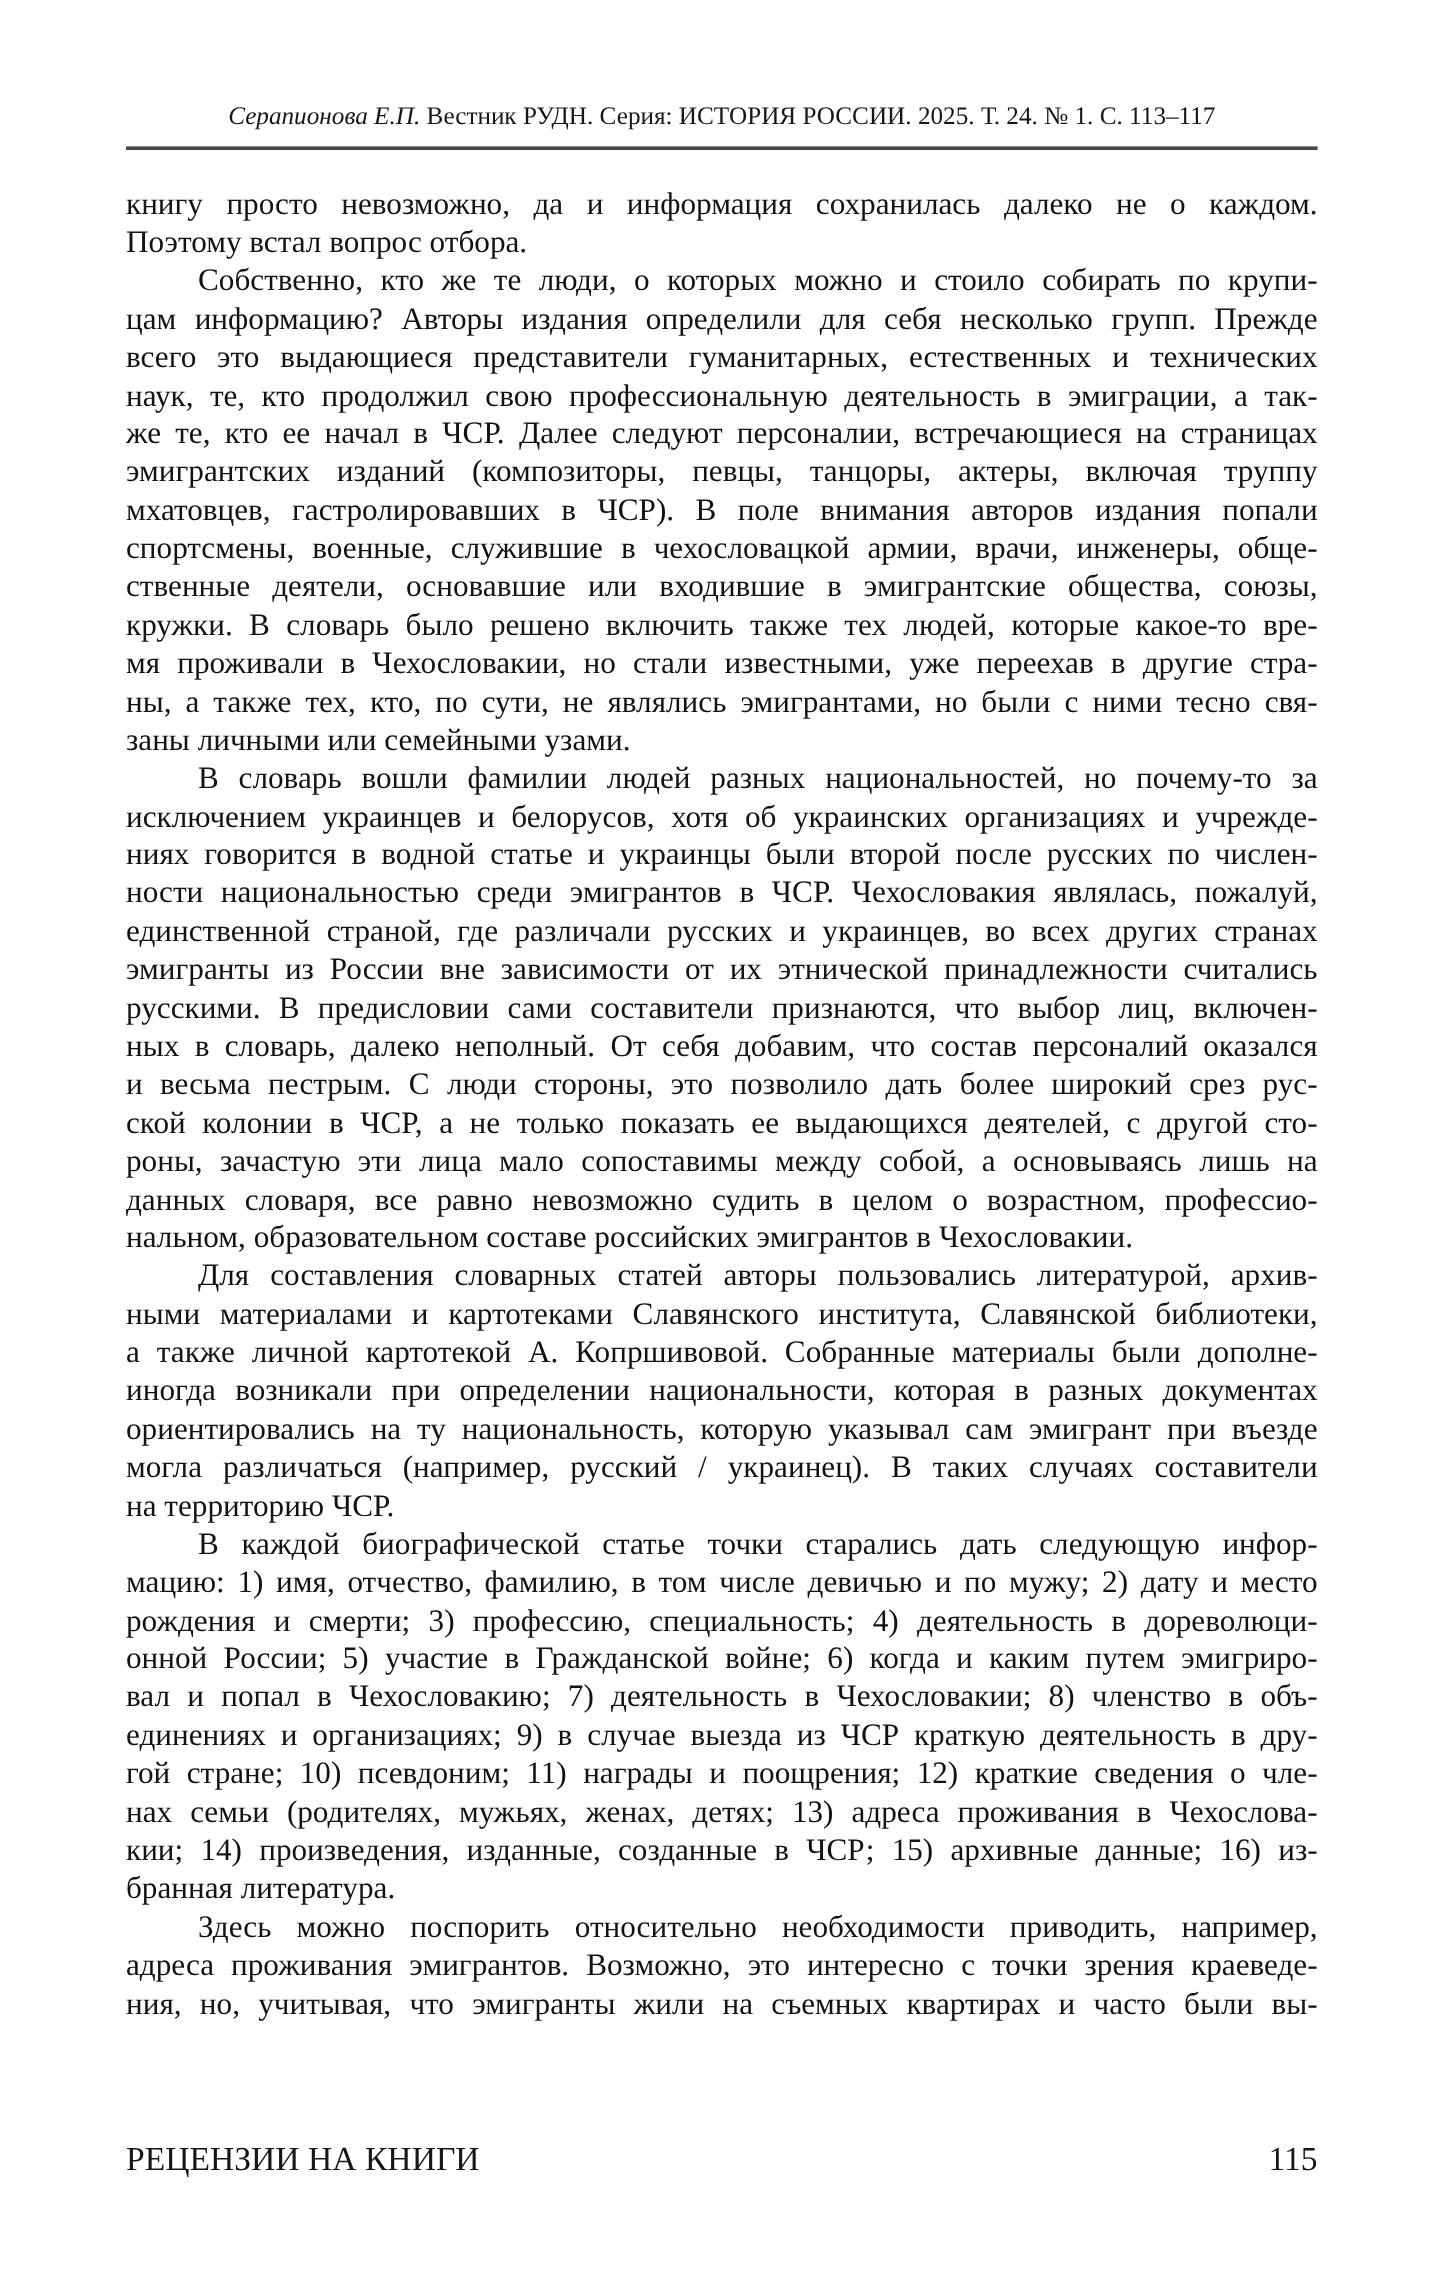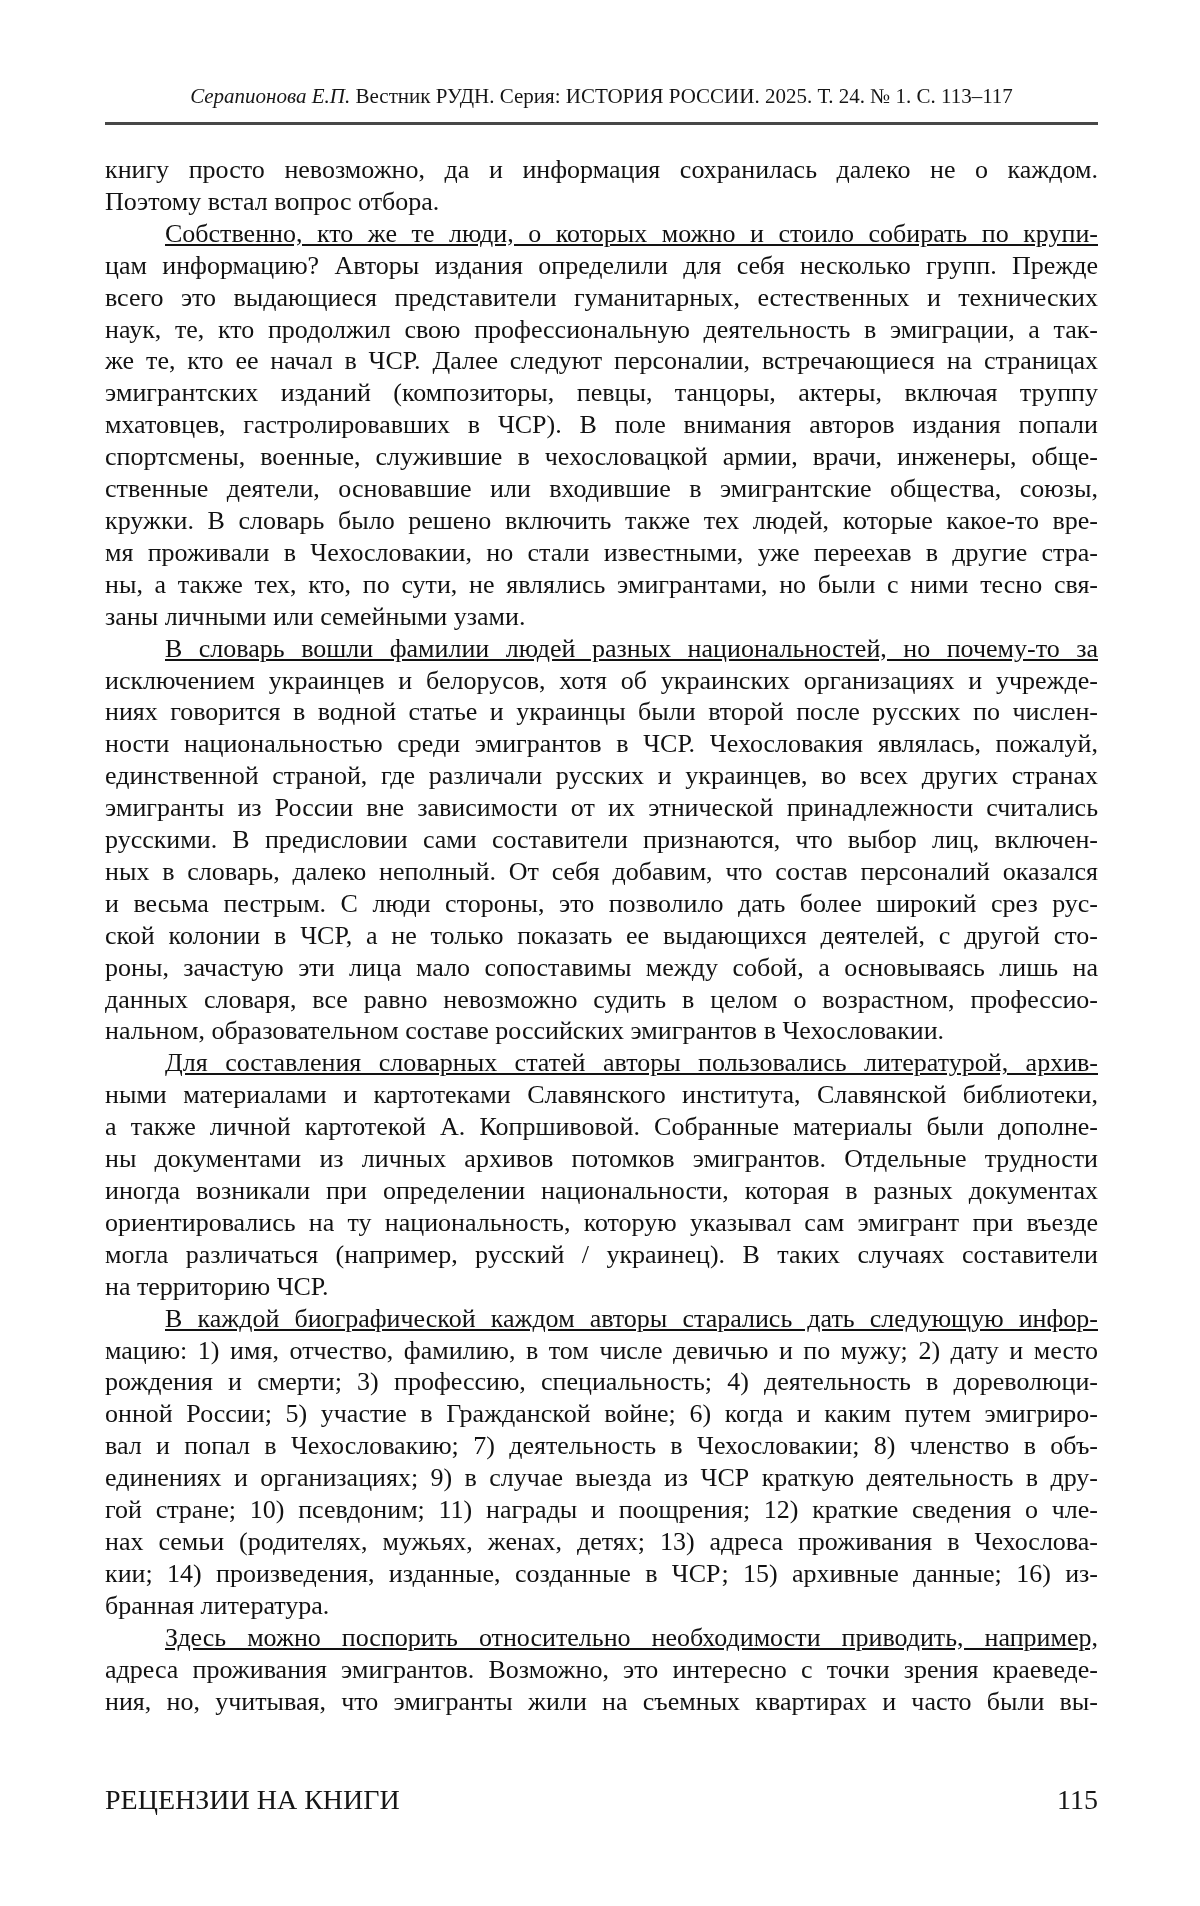--- a/index.html
+++ b/index.html
@@ -47,21 +47,20 @@
   .body-text .line {
     text-align: justify;
     text-align-last: justify;
     white-space: normal;
   }
   .body-text .line.end {
     text-align-last: left;
   }
   .body-text .line.indent {
     text-indent: 60px;
-    text-decoration: underline;
   }
   .page-footer {
     position: absolute;
     left: 105px;
     right: 102px;
     top: 1787px;
     display: flex;
     justify-content: space-between;
     align-items: baseline;
     font-size: 28px;
@@ -107,26 +106,25 @@
         <div class="line">русскими. В предисловии сами составители признаются, что выбор лиц, включен-</div>
         <div class="line">ных в словарь, далеко неполный. От себя добавим, что состав персоналий оказался</div>
         <div class="line">и весьма пестрым. С люди стороны, это позволило дать более широкий срез рус-</div>
         <div class="line">ской колонии в ЧСР, а не только показать ее выдающихся деятелей, с другой сто-</div>
         <div class="line">роны, зачастую эти лица мало сопоставимы между собой, а основываясь лишь на</div>
         <div class="line">данных словаря, все равно невозможно судить в целом о возрастном, профессио-</div>
         <div class="line end">нальном, образовательном составе российских эмигрантов в Чехословакии.</div>
         <div class="line indent">Для составления словарных статей авторы пользовались литературой, архив-</div>
         <div class="line">ными материалами и картотеками Славянского института, Славянской библиотеки,</div>
         <div class="line">а также личной картотекой А. Копршивовой. Собранные материалы были дополне-</div>
-        <div class="line">ны документами из личных архивов потомков эмигрантов. Отдельные трудности</div>
         <div class="line">иногда возникали при определении национальности, которая в разных документах</div>
         <div class="line">ориентировались на ту национальность, которую указывал сам эмигрант при въезде</div>
         <div class="line">могла различаться (например, русский / украинец). В таких случаях составители</div>
         <div class="line end">на территорию ЧСР.</div>
-        <div class="line indent">В каждой биографической каждом авторы старались дать следующую инфор-</div>
+        <div class="line indent">В каждой биографической статье точки старались дать следующую инфор-</div>
         <div class="line">мацию: 1) имя, отчество, фамилию, в том числе девичью и по мужу; 2) дату и место</div>
         <div class="line">рождения и смерти; 3) профессию, специальность; 4) деятельность в дореволюци-</div>
         <div class="line">онной России; 5) участие в Гражданской войне; 6) когда и каким путем эмигриро-</div>
         <div class="line">вал и попал в Чехословакию; 7) деятельность в Чехословакии; 8) членство в объ-</div>
         <div class="line">единениях и организациях; 9) в случае выезда из ЧСР краткую деятельность в дру-</div>
         <div class="line">гой стране; 10) псевдоним; 11) награды и поощрения; 12) краткие сведения о чле-</div>
         <div class="line">нах семьи (родителях, мужьях, женах, детях; 13) адреса проживания в Чехослова-</div>
         <div class="line">кии; 14) произведения, изданные, созданные в ЧСР; 15) архивные данные; 16) из-</div>
         <div class="line end">бранная литература.</div>
         <div class="line indent">Здесь можно поспорить относительно необходимости приводить, например,</div>

